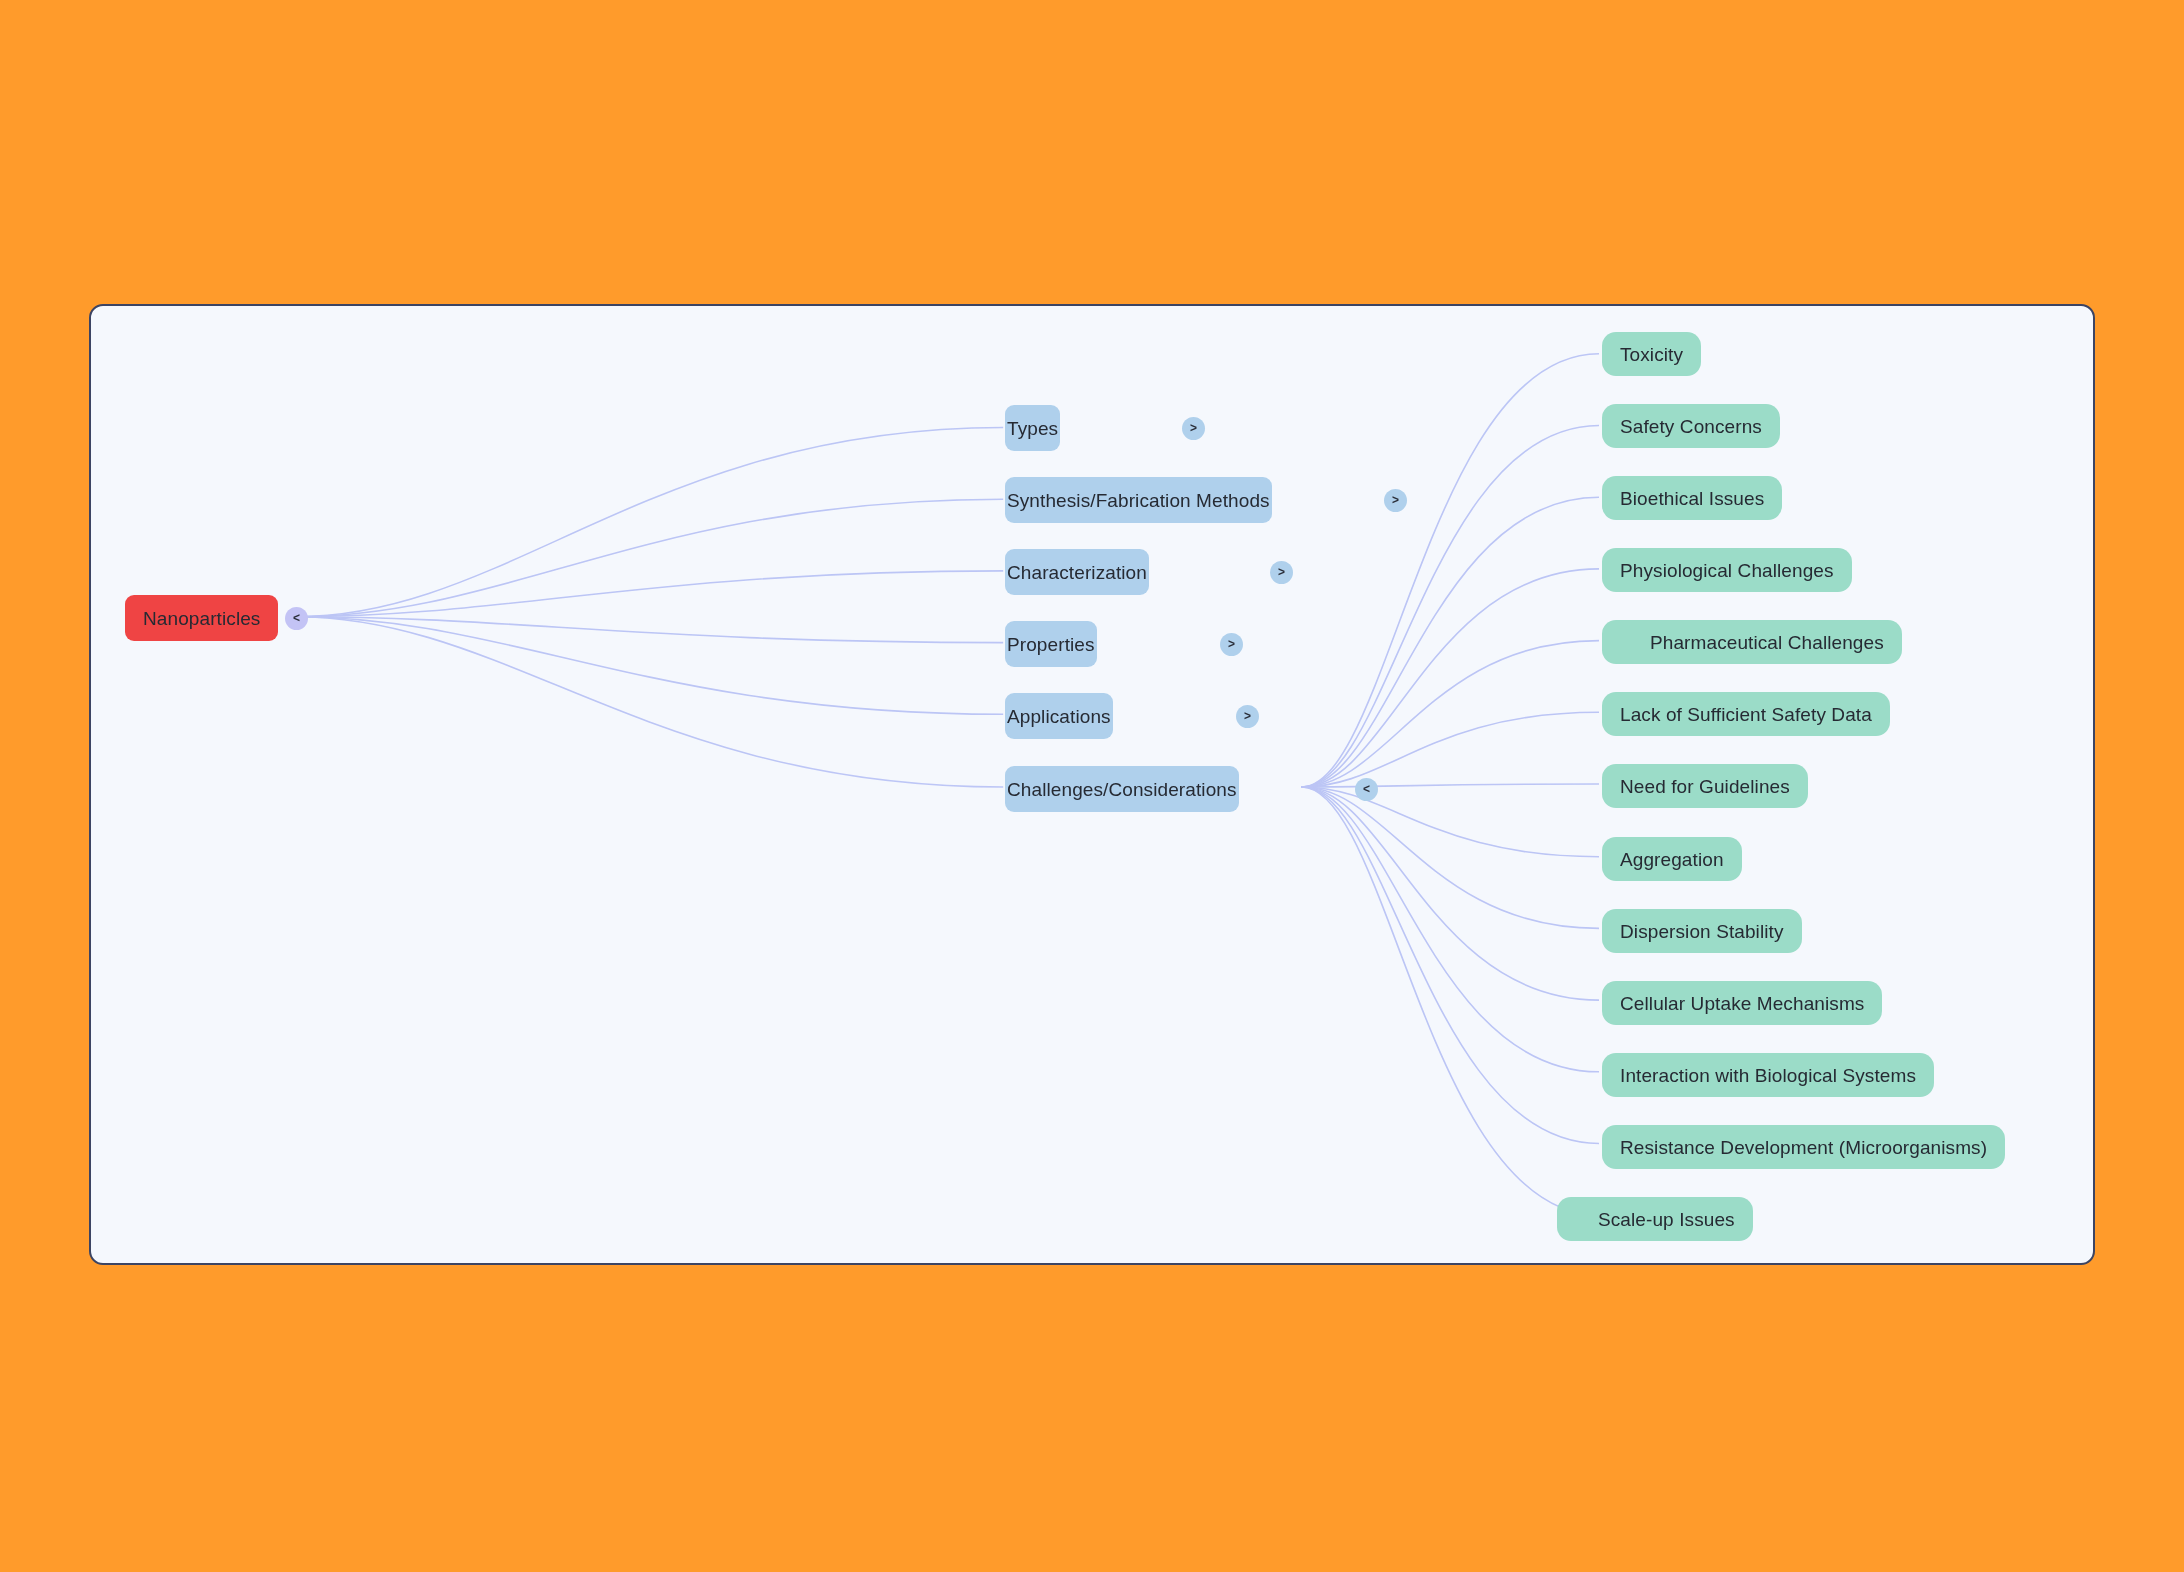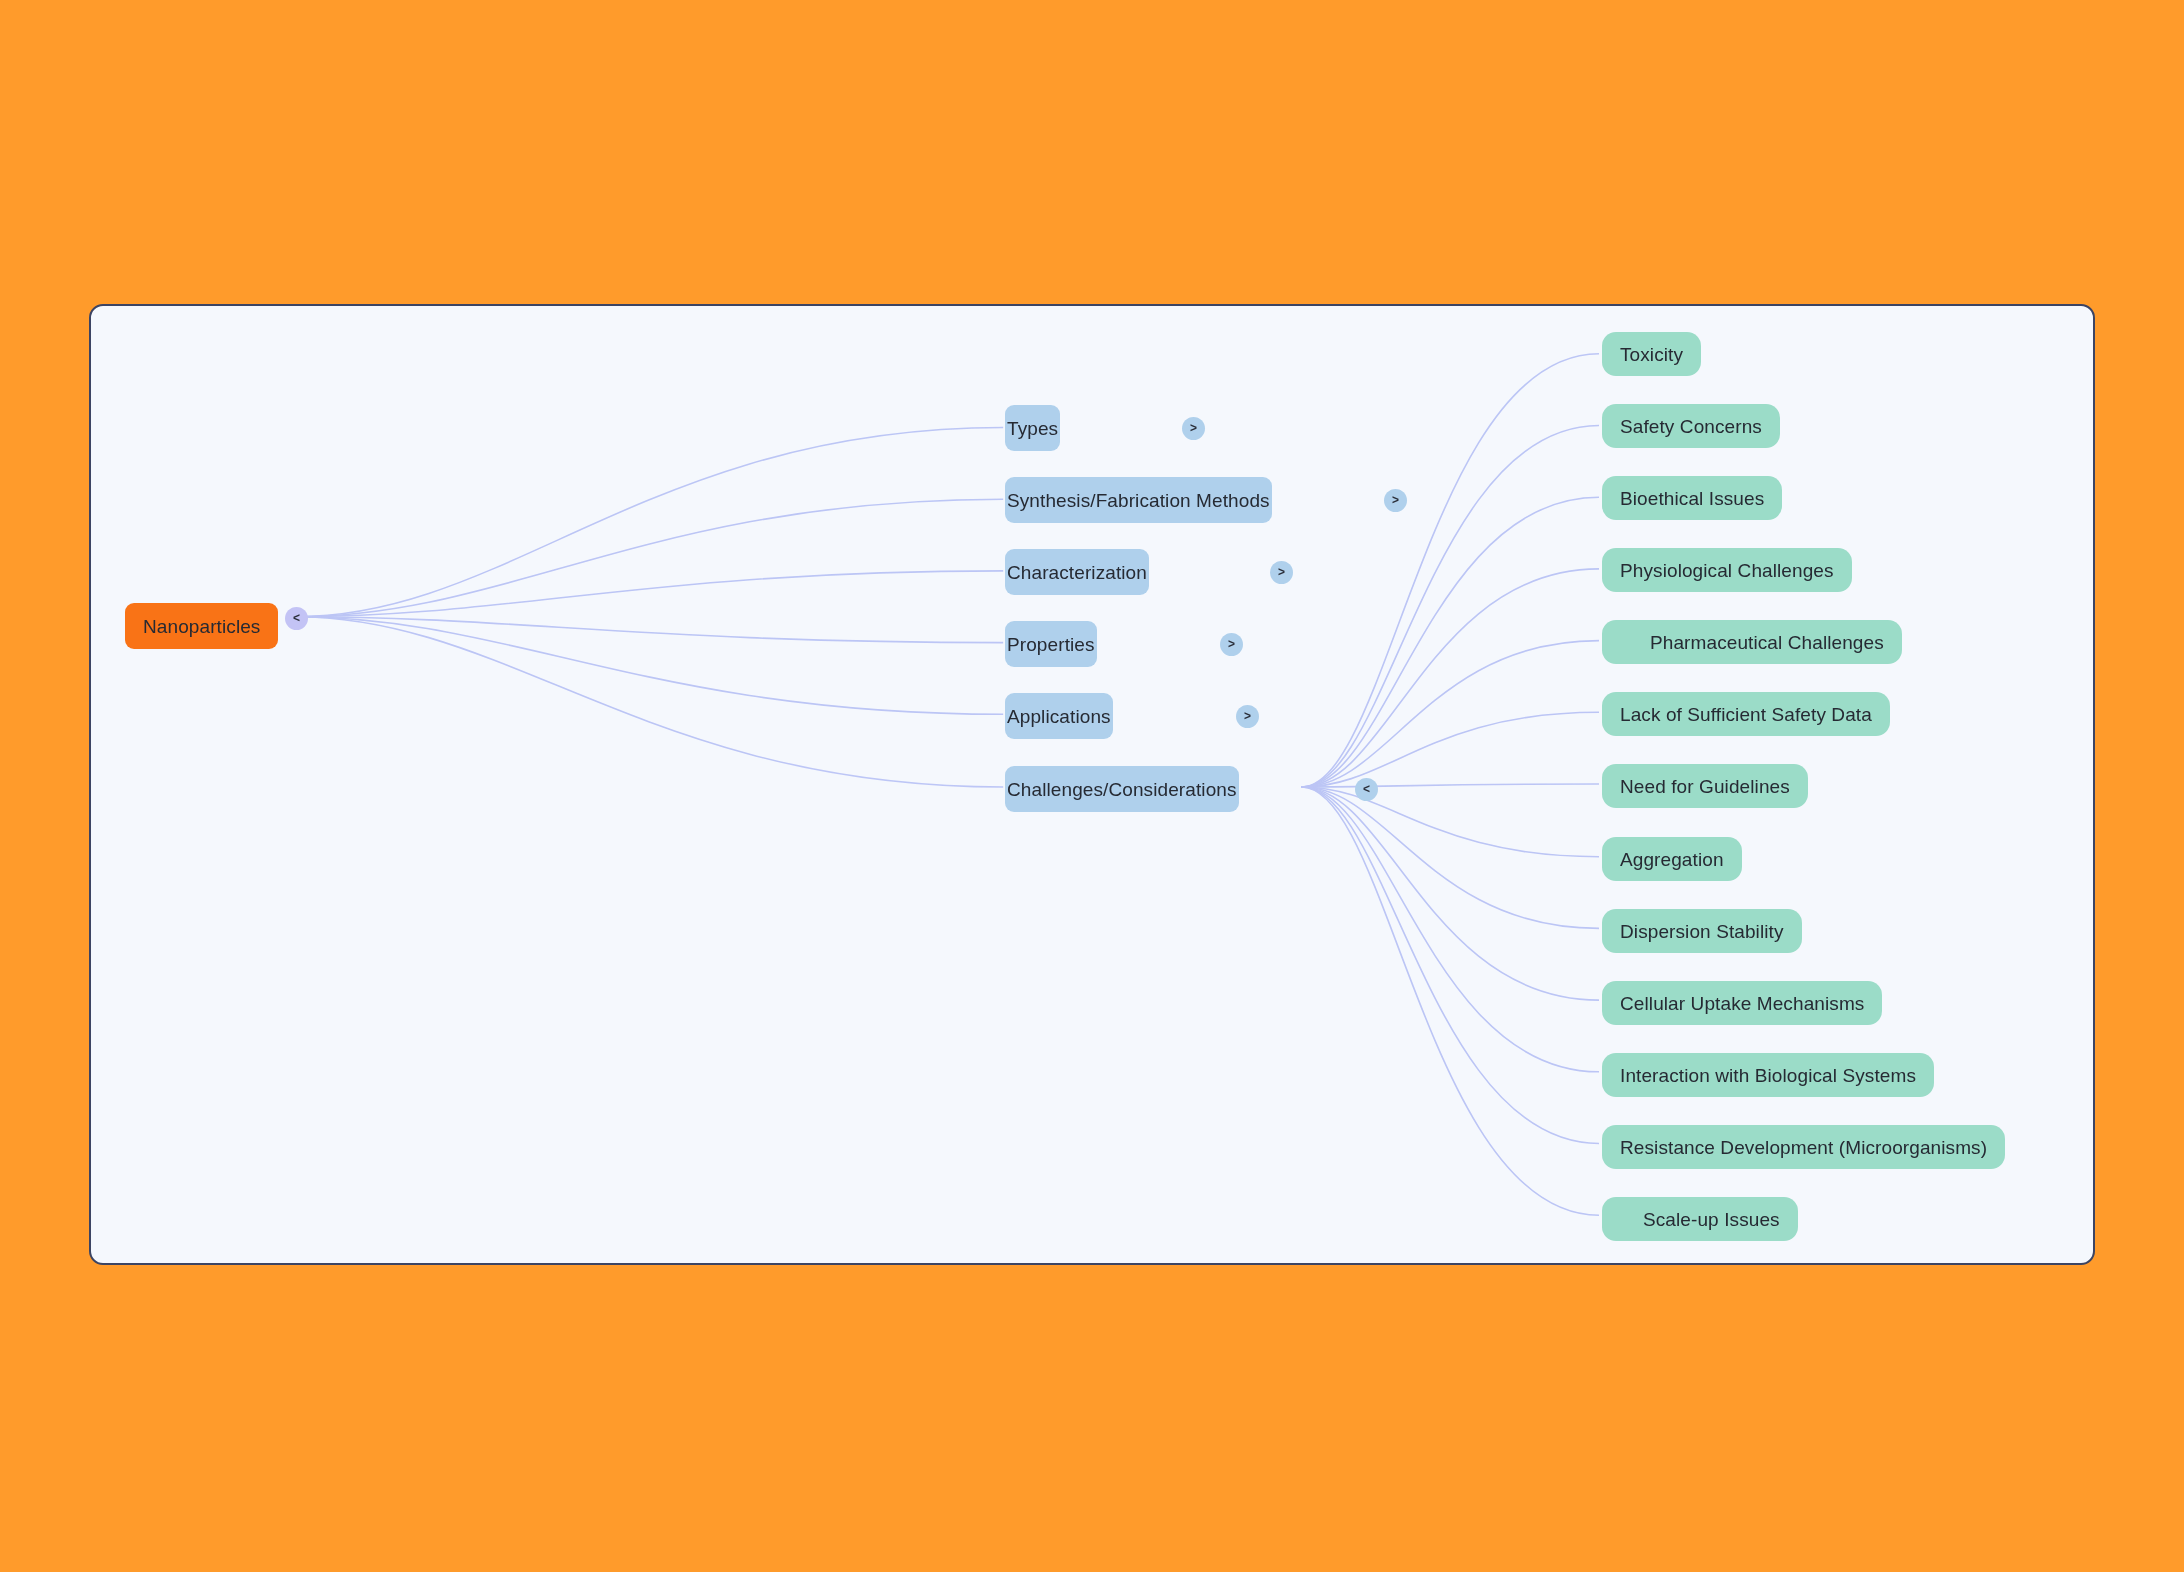--- a/index.html
+++ b/index.html
@@ -55,26 +55,25 @@
     color: #262A33;
     white-space: nowrap;
     letter-spacing: .1px;
   }
   .node-label {
     display: block;
     line-height: 1;
   }
 
   .node.root {
-    background: #f97316;
+    background: #ef4444;
     height: 46px;
     padding: 0 18px;
     font-size: 19px;
     border-radius: 9px;
-    margin-top: 8px;
   }
   .node.lvl2 {
     background: #AFD0EC;
     height: 46px;
     padding: 0 2px;
     font-size: 19px;
     border-radius: 9px;
   }
   .node.lvl3 {
     background: #9BDCC8;
@@ -218,18 +217,18 @@
     </div>
     <div class="node lvl3" style="left:1511px; top:675px;">
       <span class="node-label">Cellular Uptake Mechanisms</span>
     </div>
     <div class="node lvl3" style="left:1511px; top:819px;">
       <span class="node-label">Resistance Development (Microorganisms)</span>
     </div>
     <div class="node lvl3" style="left:1511px; top:747px;">
       <span class="node-label">Interaction with Biological Systems</span>
     </div>
-    <div class="node lvl3" style="left:1511px; top:891px;padding-left:41px;">
+    <div class="node lvl3" style="left:1466px; top:891px;padding-left:41px;">
       <span class="node-label">Scale-up Issues</span>
     </div>
 
   </div>
 </div>
 
 </body></html>

